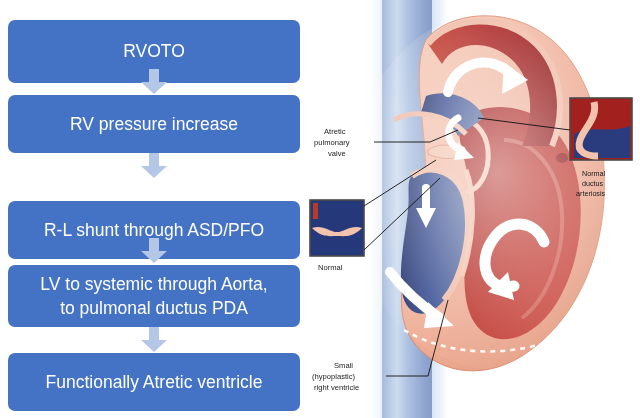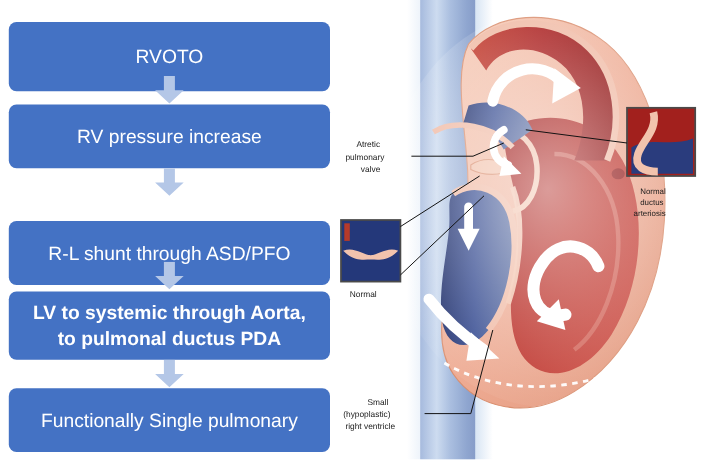--- a/index.html
+++ b/index.html
@@ -107,34 +107,34 @@
     <div class="flow-box" style="top:180px; height:58px;margin-top:21px;">
       <span class="flow-line">R-L shunt through ASD/PFO</span>
     </div>
 
     <div class="arrow-wrap" style="top:238px; height:26px;">
       <svg class="arrow-down" width="30" height="26" viewBox="0 0 30 26">
         <polygon points="10,0 20,0 20,13 28,13 15,25 2,13 10,13" fill="#B4C7E7"></polygon>
       </svg>
     </div>
 
-    <div class="flow-box" style="top:265px; height:62px;font-weight:bold;">
+    <div class="flow-box" style="top:265px; height:62px;">
       <span class="flow-line">LV to systemic through Aorta,</span>
       <span class="flow-line">to pulmonal ductus PDA</span>
     </div>
 
     <div class="arrow-wrap" style="top:327px; height:26px;">
       <svg class="arrow-down" width="30" height="26" viewBox="0 0 30 26">
         <polygon points="10,0 20,0 20,13 28,13 15,25 2,13 10,13" fill="#B4C7E7"></polygon>
       </svg>
     </div>
 
     <div class="flow-box" style="top:353px; height:58px;">
       <span class="flow-line">
-        <span class="spellcheck">Functionally</span><span> Single pulmonary</span>
+        <span class="spellcheck">Functionally</span><span> Atretic ventricle</span>
       </span>
     </div>
   </div>
 
   <div id="anatomy">
     <svg width="332" height="418" viewBox="0 0 332 418">
       <defs>
         <linearGradient id="gHaze" x1="0" y1="0" x2="1" y2="0">
           <stop offset="0%" stop-color="#ffffff"></stop>
           <stop offset="35%" stop-color="#d6e4f4"></stop>

